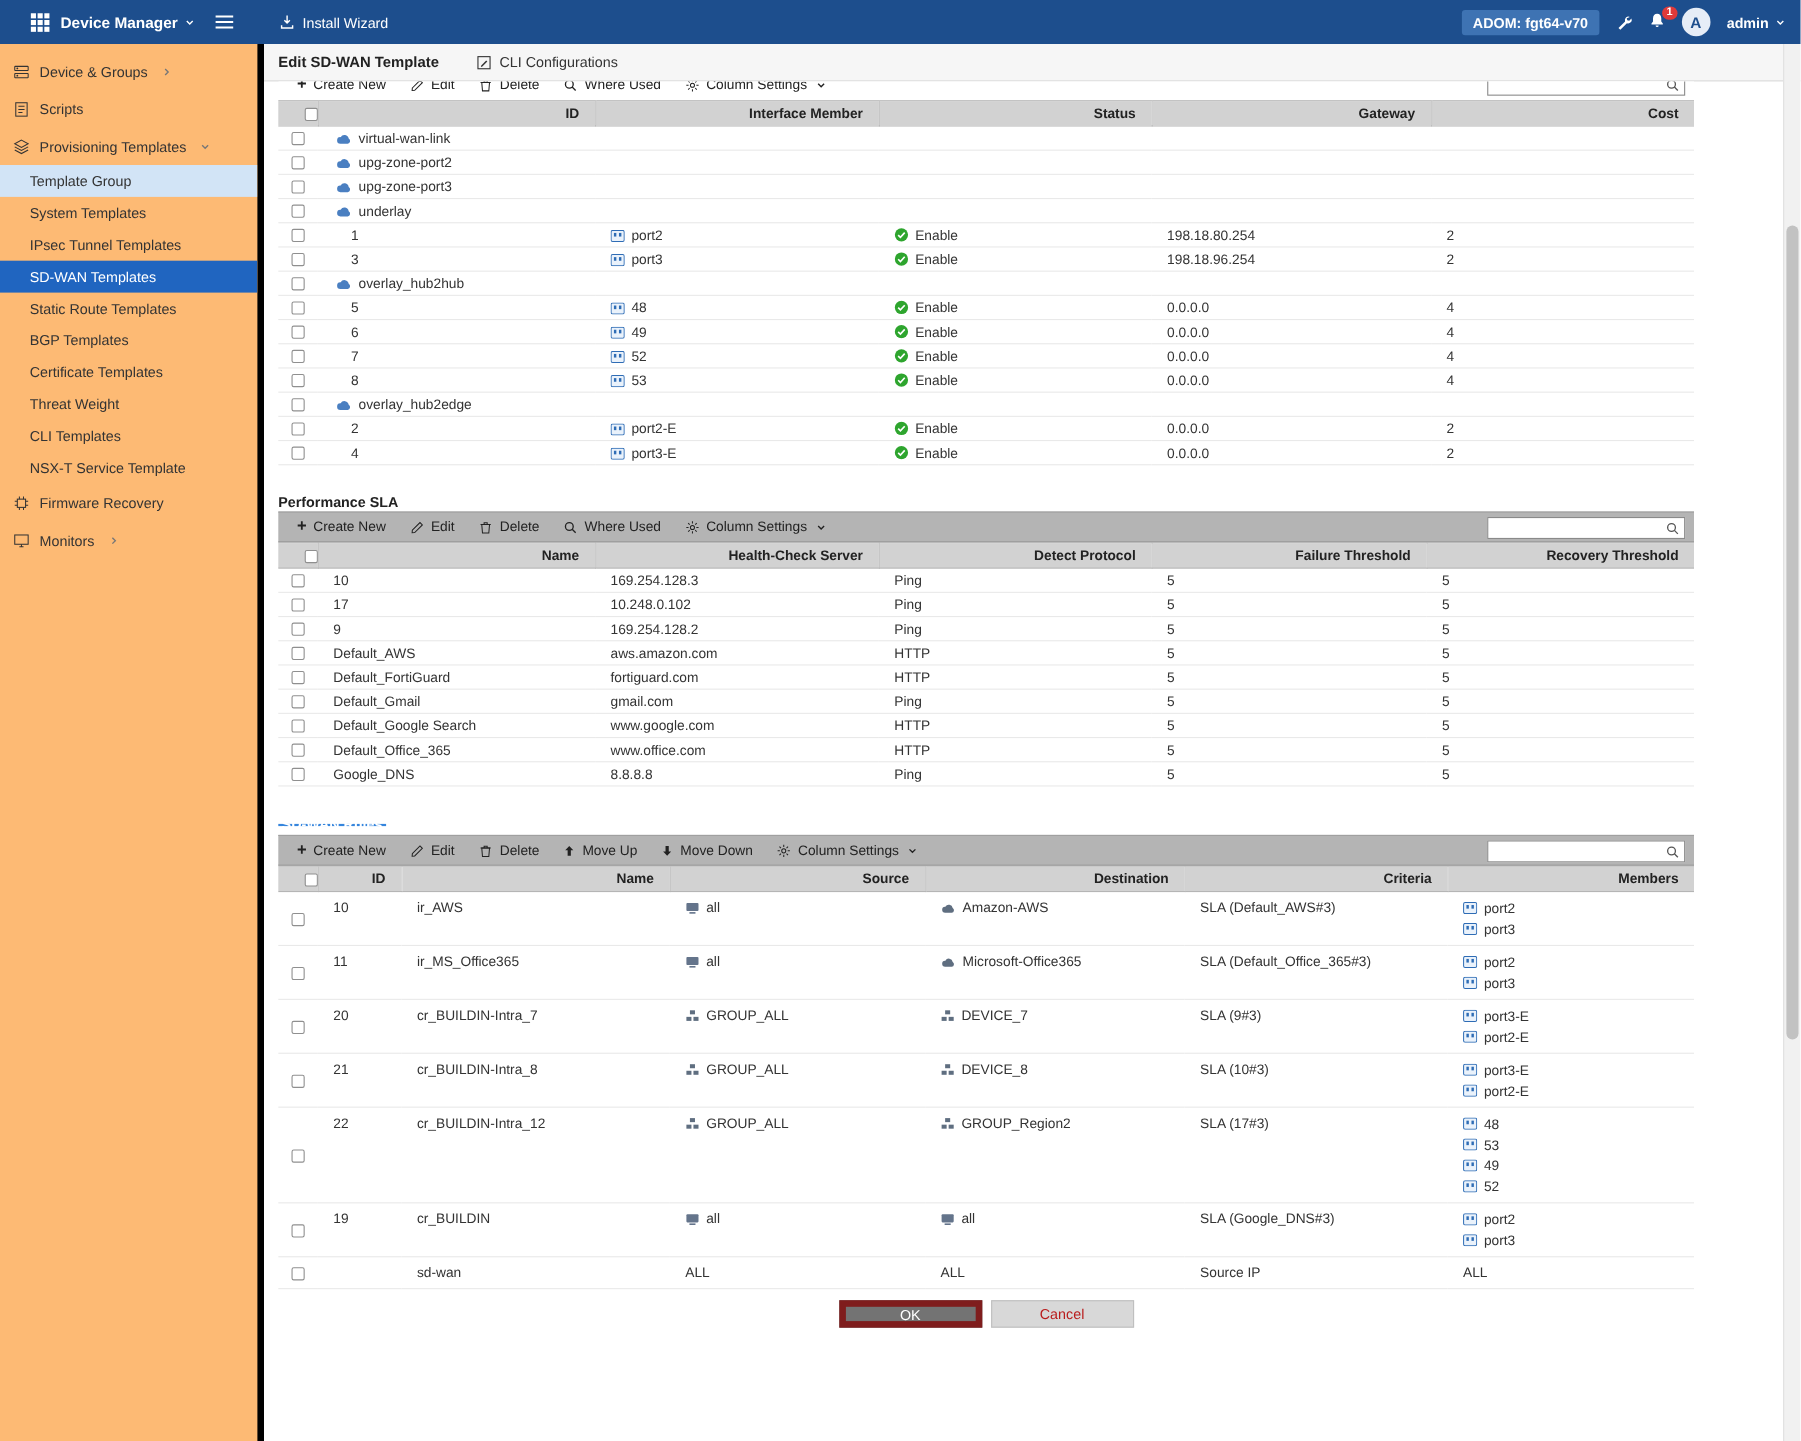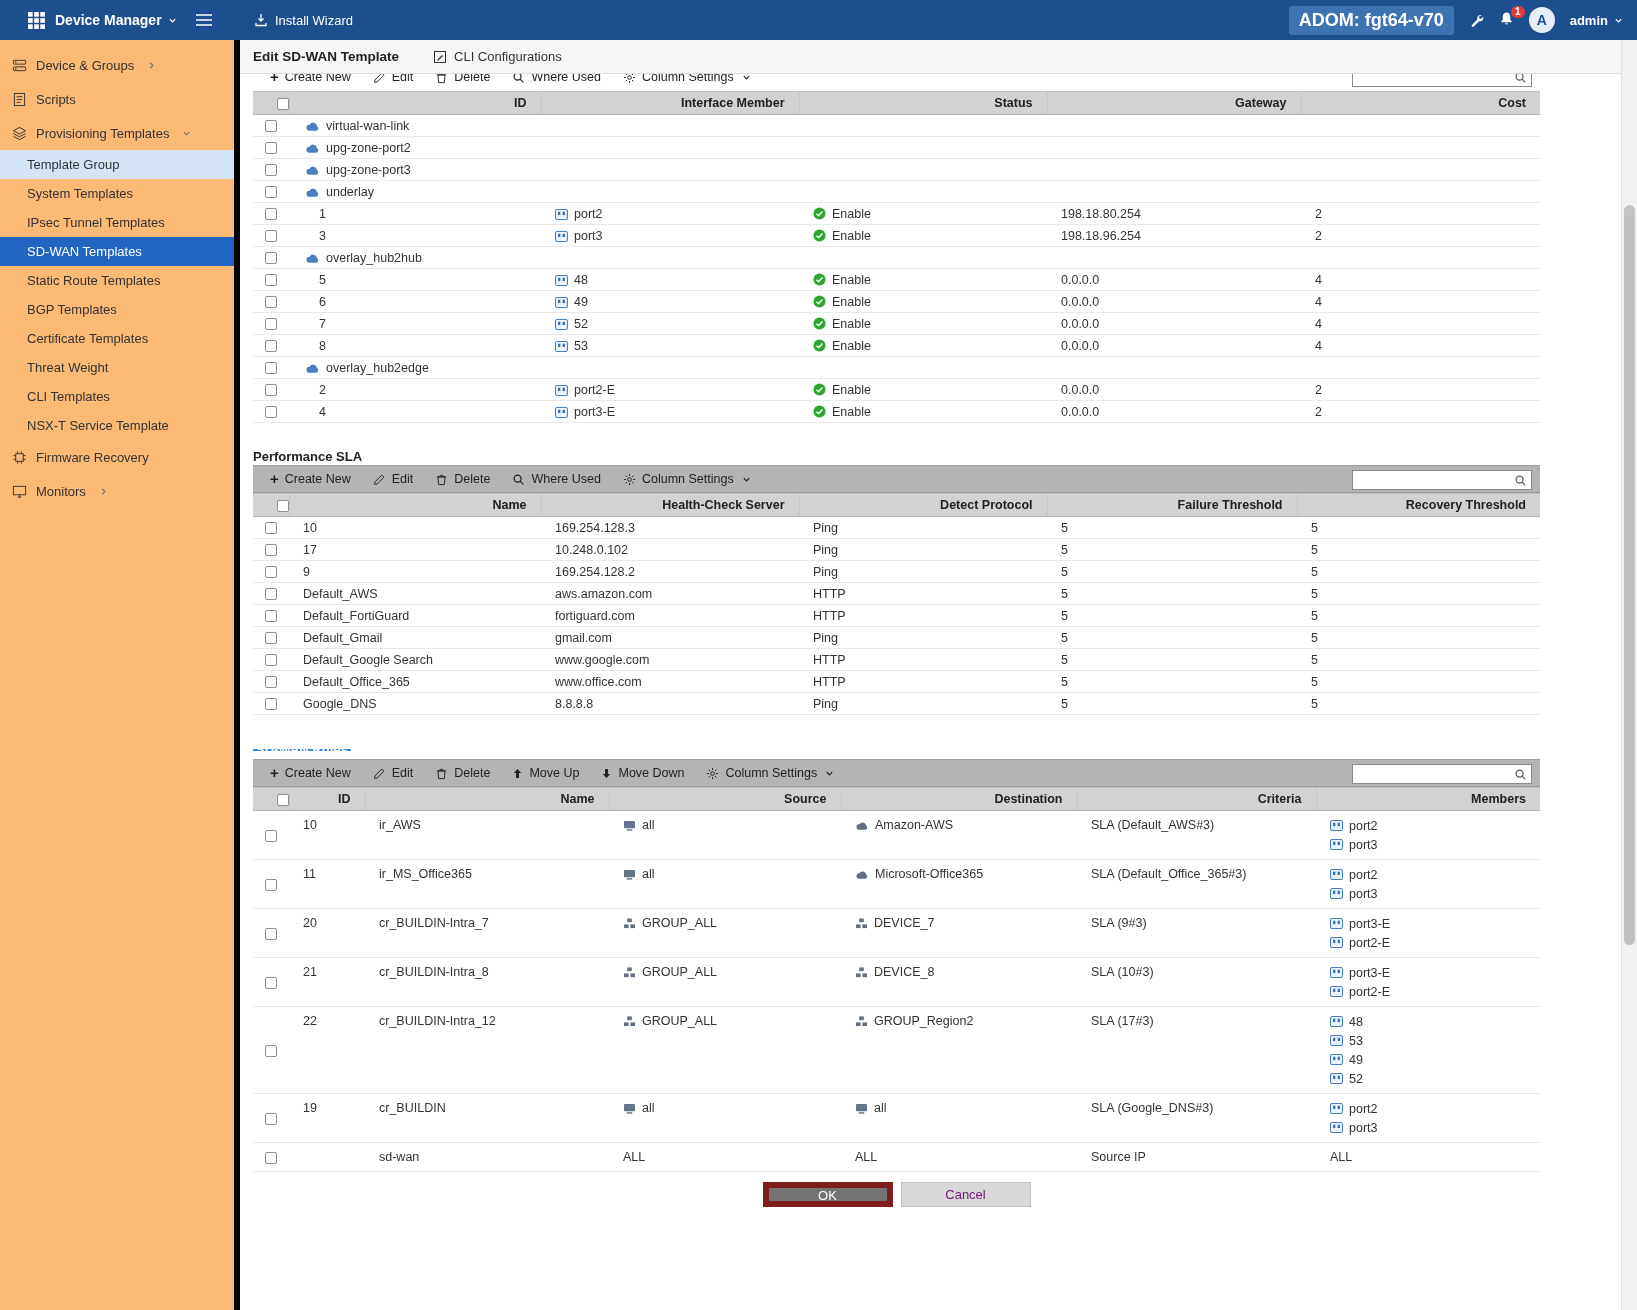--- a/index.html
+++ b/index.html
@@ -8,21 +8,21 @@
   .icon { display:inline-flex; align-items:center; justify-content:center; line-height:0; }
 
   
   .topbar { height:40px; background:#1d4e8d; display:flex; align-items:center; color:#fff; }
   .brand { width:240px; min-width:240px; height:100%; display:flex; align-items:center; padding:0 27px; }
   .brand-title { font-size:14px; font-weight:bold; margin-left:9px; white-space:nowrap; }
   .brand .chev { margin-left:6px; }
   .hamburger { margin-left:auto; cursor:pointer; }
   .install { display:flex; align-items:center; gap:7px; margin-left:14px; cursor:pointer; }
   .topbar-right { margin-left:auto; display:flex; align-items:center; gap:15px; padding-right:14px; }
-  .adom-pill { background:#3e73b3; border-radius:3px; padding:4px 10px; font-weight:bold; font-size:18px; cursor:pointer; }
+  .adom-pill { background:#3e73b3; border-radius:3px; padding:4px 10px; font-weight:bold; font-size:13px; cursor:pointer; }
   .bell-wrap { position:relative; cursor:pointer; }
   .badge { position:absolute; top:-5px; right:-11px; background:#e03a3a; color:#fff; border-radius:8px;
            font-size:10px; line-height:12px; min-width:14px; text-align:center; padding:0 3px; font-weight:bold; }
   .avatar { width:26px; height:26px; border-radius:50%; background:#e6edf7; color:#1d4e8d; font-weight:bold;
             display:flex; align-items:center; justify-content:center; font-size:14px; cursor:pointer; }
   .user { display:flex; align-items:center; gap:6px; font-weight:bold; cursor:pointer; }
 
   
   .app { display:flex; height:1270px; }
   .sidebar { width:240px; min-width:240px; background:#fdba74; border-right:6px solid #000000; padding-top:8px; overflow:hidden; }
@@ -71,21 +71,21 @@
   .rules-table td.cb-cell { vertical-align:middle; }
   .member-line { display:flex; align-items:center; gap:6px; height:19px; }
 
   
   .section-title { font-size:13px; font-weight:bold; color:#222; margin:34px 0 8px; }
   .section-title.hl { display:inline-block; background:#3585dd; color:#fff; padding:1px 3px; margin-bottom:8px; }
   .sec-wrap { line-height:0; }
   .footer-actions { width:1287px; display:flex; justify-content:center; gap:8px; margin-top:10px; }
   .btn { height:25px; font-size:13px; font-family:inherit; cursor:pointer; }
   .btn-ok { width:130px; background:#737373; color:#fff; border:6px solid #7f1d1d; }
-  .btn-cancel { width:130px; background:#d8d8d8; color:#701a75; border:1px solid #bfbfbf; }
+  .btn-cancel { width:130px; background:#d8d8d8; color:#b91c1c; border:1px solid #bfbfbf; }
 
   
   .v-scrollbar { position:absolute; top:0; right:0; bottom:0; width:16px; background:#f1f1f1; border-left:1px solid #e0e0e0; }
   .v-thumb { position:absolute; top:165px; left:2px; width:11px; height:740px; background:#c2c2c2; border-radius:6px; cursor:pointer; }
 </style>
 </head>
 <body>
 
 <header class="topbar">
   <div class="brand">

